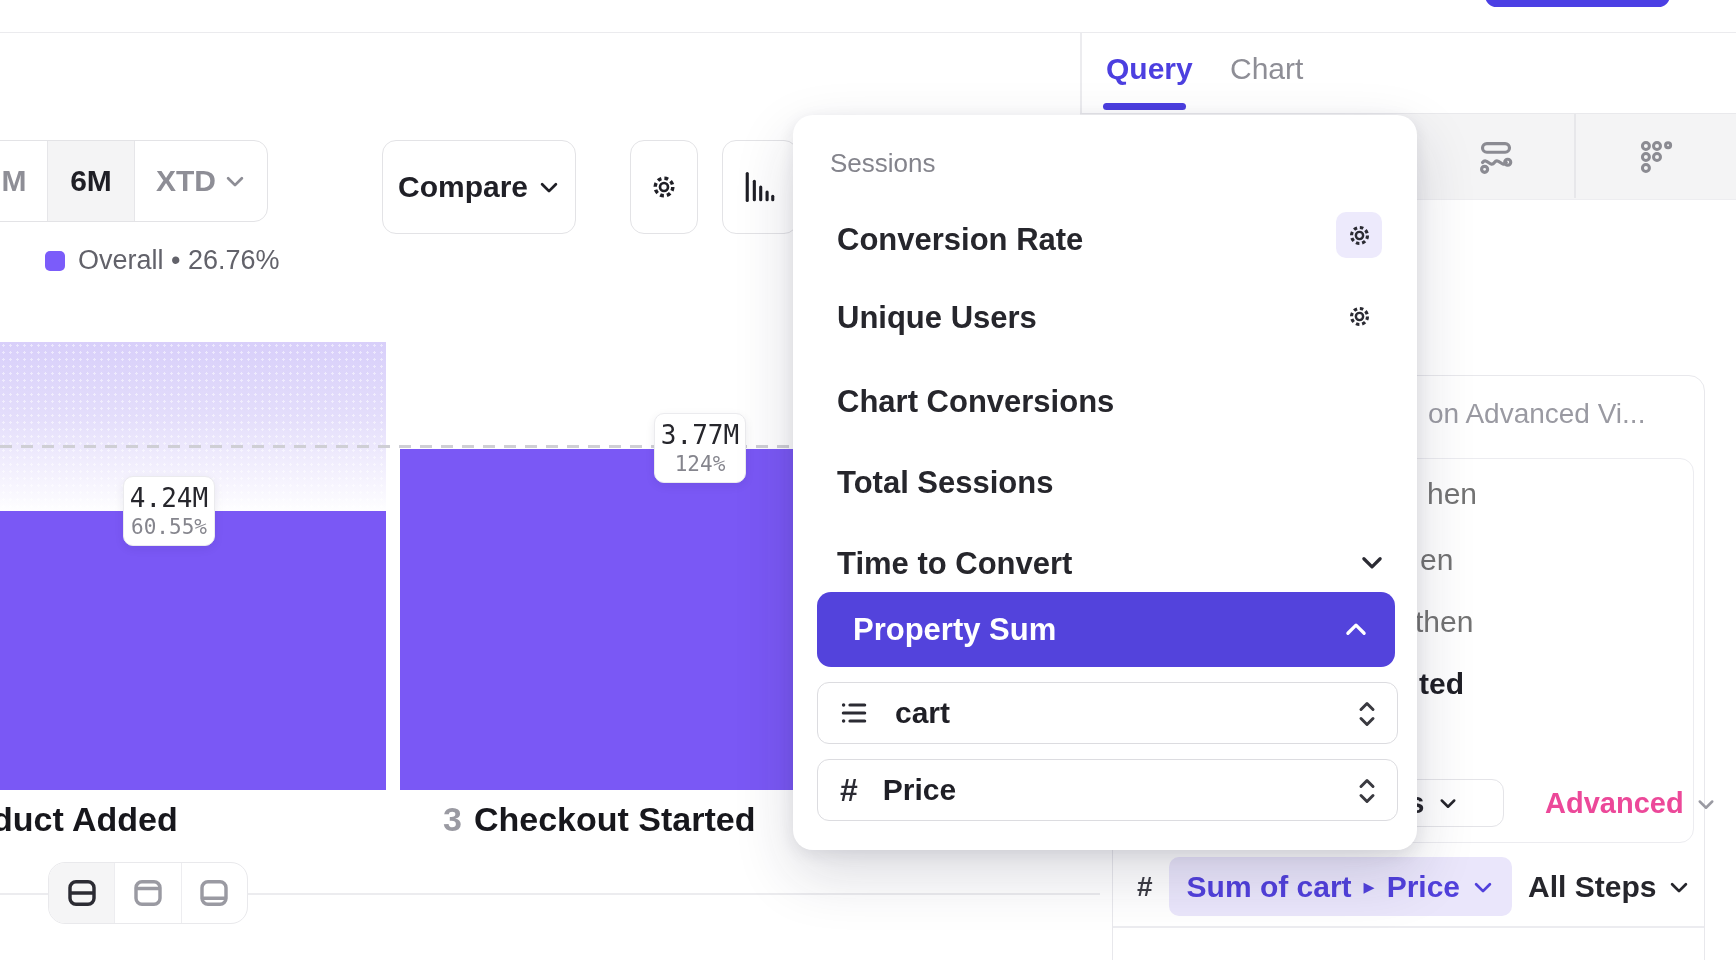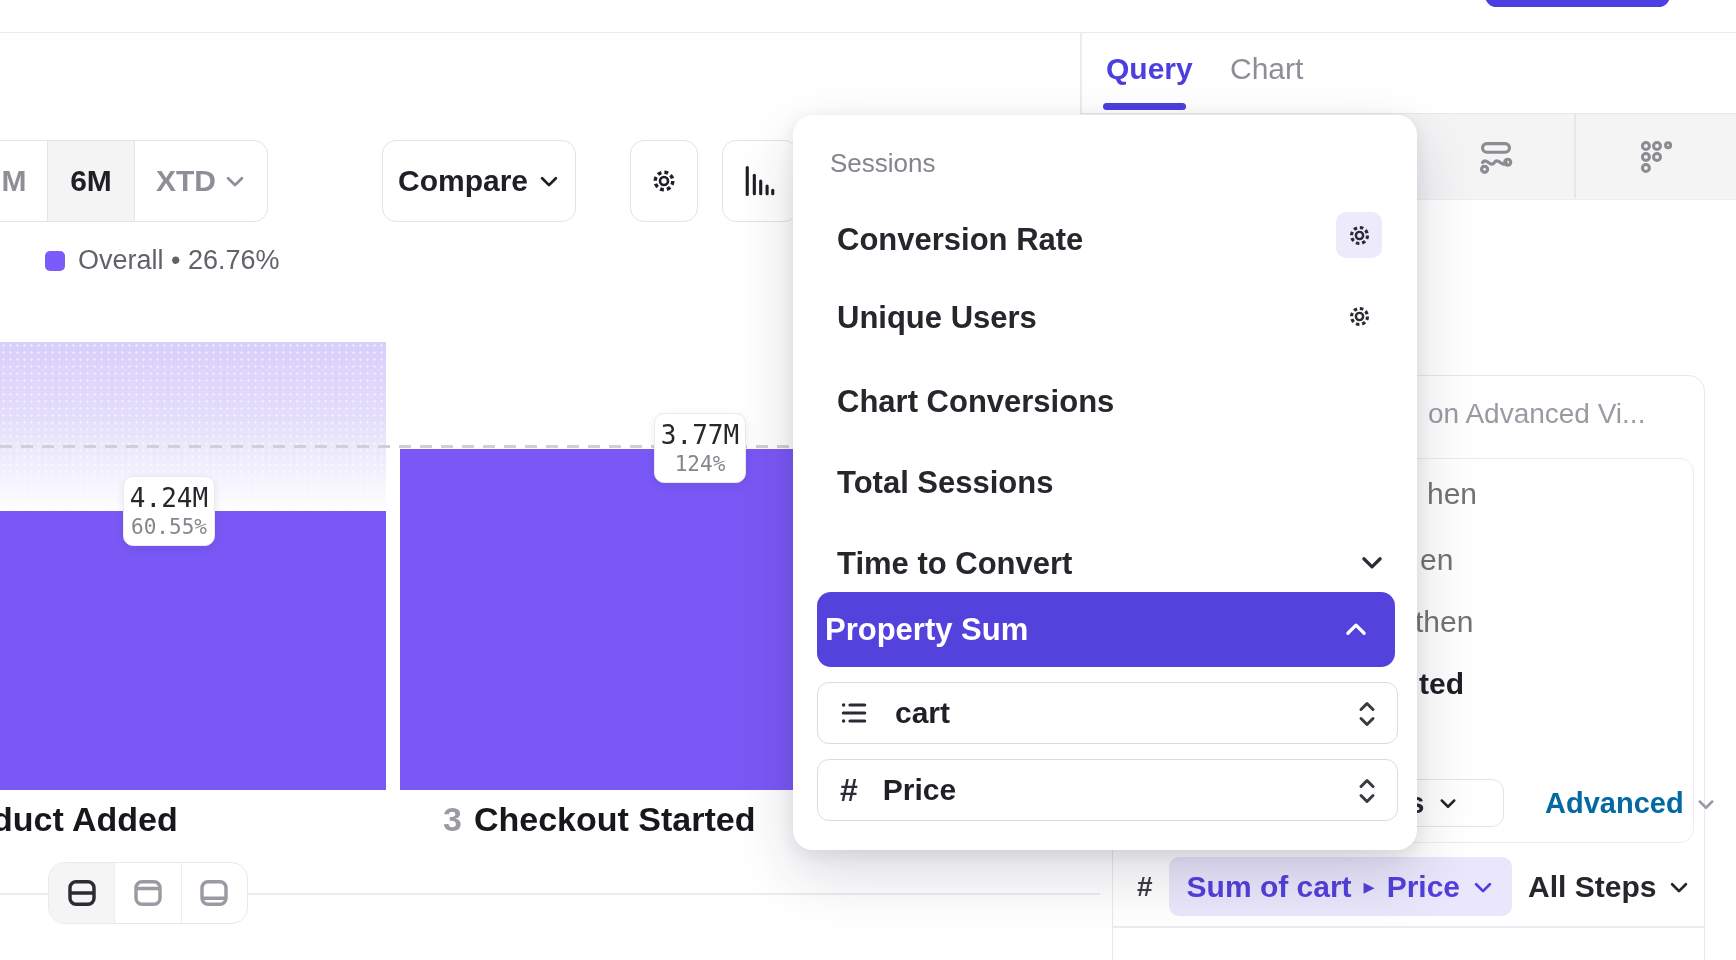--- a/index.html
+++ b/index.html
@@ -12,21 +12,21 @@
   .hdr { position:absolute; left:0; top:0; width:1736px; height:33px; background:#fff; border-bottom:1.5px solid #ebebee; }
   .primary-sliver { position:absolute; left:1485px; top:-16px; width:185px; height:23px; border-radius:12px; background:#4b3fe4; }
 
   
   .chart-clip { position:absolute; left:0; top:33px; width:1100px; height:927px; overflow:hidden; background:#fff; }
 
   .seg-group { position:absolute; left:-20px; top:107px; height:82px; display:flex; border:1.5px solid #e3e3e6; border-radius:14px; background:#fff; overflow:hidden; }
   .seg { display:flex; align-items:center; justify-content:center; gap:8px; font-size:30px; font-weight:600; color:#8e8e96; border-right:1.5px solid #e6e6e9; }
   .seg:last-child { border-right:none; }
   .seg.active { background:#f4f4f5; color:#1f1f26; font-weight:700; }
-  .btn { position:absolute; display:flex; align-items:center; justify-content:center; gap:10px; height:82px; top:107px; border:1.5px solid #e3e3e6; border-radius:14px; background:#fff; font-size:30px; font-weight:600; color:#1f1f26; }
+  .btn { position:absolute; display:flex; align-items:center; justify-content:center; gap:10px; height:94px; top:107px; border:1.5px solid #e3e3e6; border-radius:14px; background:#fff; font-size:30px; font-weight:600; color:#1f1f26; }
   .chev { width:22px; height:22px; }
   .chev svg, .icon svg { display:block; width:100%; height:100%; }
 
   .legend-row { position:absolute; left:45px; top:212px; display:flex; align-items:center; gap:13px; }
   .legend-swatch { width:20px; height:20px; border-radius:5px; background:#7b5cfa; }
   .legend-text { font-size:27px; color:#62626a; font-weight:500; }
 
   .bar { position:absolute; background:#7a58f5; }
   .bar1-grad { position:absolute; left:0; top:309px; width:386px; height:169px;
     background-image: radial-gradient(rgba(255,255,255,.5) 1.2px, rgba(255,255,255,0) 1.4px),
@@ -58,38 +58,38 @@
   .toolbar-band { position:absolute; left:1080px; top:113px; width:656px; height:87px; background:#f4f4f5; border-top:1.5px solid #e9e9ec; border-bottom:1.5px solid #ededf0; }
   .toolbar-vdiv { position:absolute; left:494px; top:0; width:1.5px; height:84px; background:#e7e7ea; }
   .tb-icon { position:absolute; width:38px; height:38px; color:#8b8b92; }
 
   .card { position:absolute; left:1112px; top:375px; width:593px; height:620px; background:#fff; border:1.5px solid #e8e8ec; border-radius:16px; }
   .card-title-frag { position:absolute; left:315px; top:22px; font-size:28px; font-weight:500; color:#9a9aa2; white-space:nowrap; }
   .inner-box { position:absolute; left:38px; top:82px; width:543px; height:385px; border:1.5px solid #ececf0; border-radius:14px; }
   .frag { position:absolute; font-size:30px; font-weight:500; color:#737373; white-space:nowrap; }
   .frag.dark { color:#1f1f26; font-weight:600; }
   .mini-btn { position:absolute; display:flex; align-items:center; gap:14px; border:1.5px solid #e4e4e8; background:#fff; border-radius:12px; font-size:29px; font-weight:600; color:#26262c; }
-  .ghost-btn { position:absolute; display:flex; align-items:center; gap:12px; font-size:29px; font-weight:600; color:#0369a1;text-align:center; }
+  .ghost-btn { position:absolute; display:flex; align-items:center; gap:12px; font-size:29px; font-weight:600; color:#ec4899;text-align:center; }
   .metric-row { position:absolute; left:24px; top:481px; display:flex; align-items:center; gap:16px; }
   .hash-sign { font-size:28px; font-weight:600; color:#3c3c44; }
   .chip { display:flex; align-items:center; gap:12px; height:59px; padding:8px 18px; background:#eae6fb; border-radius:10px; color:#5140dc; font-size:30px; font-weight:600; white-space:nowrap; }
   .chip .caret-r { font-size:22px; }
   .allsteps { display:flex; align-items:center; gap:12px; font-size:30px; font-weight:700; color:#26262c; }
   .card-divider { position:absolute; left:0; top:550px; width:100%; height:1.5px; background:#ececf0; }
 
   
   .popup { position:absolute; left:793px; top:115px; width:624px; height:735px; background:#fff; border-radius:20px; box-shadow:0 24px 60px rgba(30,30,60,.16), 0 4px 16px rgba(30,30,60,.09); }
   .popup-header { position:absolute; left:37px; top:33px; font-size:26px; font-weight:500; color:#84848c; }
   .menu-item { position:absolute; left:44px; font-size:31px; font-weight:600; color:#26262c; white-space:nowrap; }
   .gear-btn { position:absolute; left:543px; width:46px; height:46px; border-radius:10px; display:flex; align-items:center; justify-content:center; color:#2b2b33; }
   .gear-btn.hl { background:#edeafc; }
   .gear-glyph { width:29px; height:29px; }
   .row-chev { position:absolute; left:566px; width:26px; height:26px; color:#2b2b33; }
   .selected-item { position:absolute; left:24px; top:477px; width:578px; height:75px; background:#5343dc; border-radius:14px; display:flex; align-items:center; color:#fff; }
-  .selected-item .menu-txt { margin-left:8px; font-size:31px; font-weight:600; }
+  .selected-item .menu-txt { margin-left:36px; font-size:31px; font-weight:600; }
   .selected-item .chev { position:absolute; right:26px; width:26px; height:26px; color:#fff; }
   .prop-input { position:absolute; left:24px; width:581px; height:62px; border:1.5px solid #dcdce0; border-radius:12px; background:#fff; display:flex; align-items:center; }
   .prop-icon { width:32px; height:32px; margin-left:20px; color:#2b2b33; }
   .prop-hash { margin-left:22px; font-size:32px; font-weight:600; color:#2b2b33; }
   .prop-text { margin-left:25px; font-size:30px; font-weight:600; color:#1f1f26; }
   .stepper { position:absolute; right:18px; width:24px; height:28px; color:#3a3a40; }
 </style>
 </head>
 <body>
 

